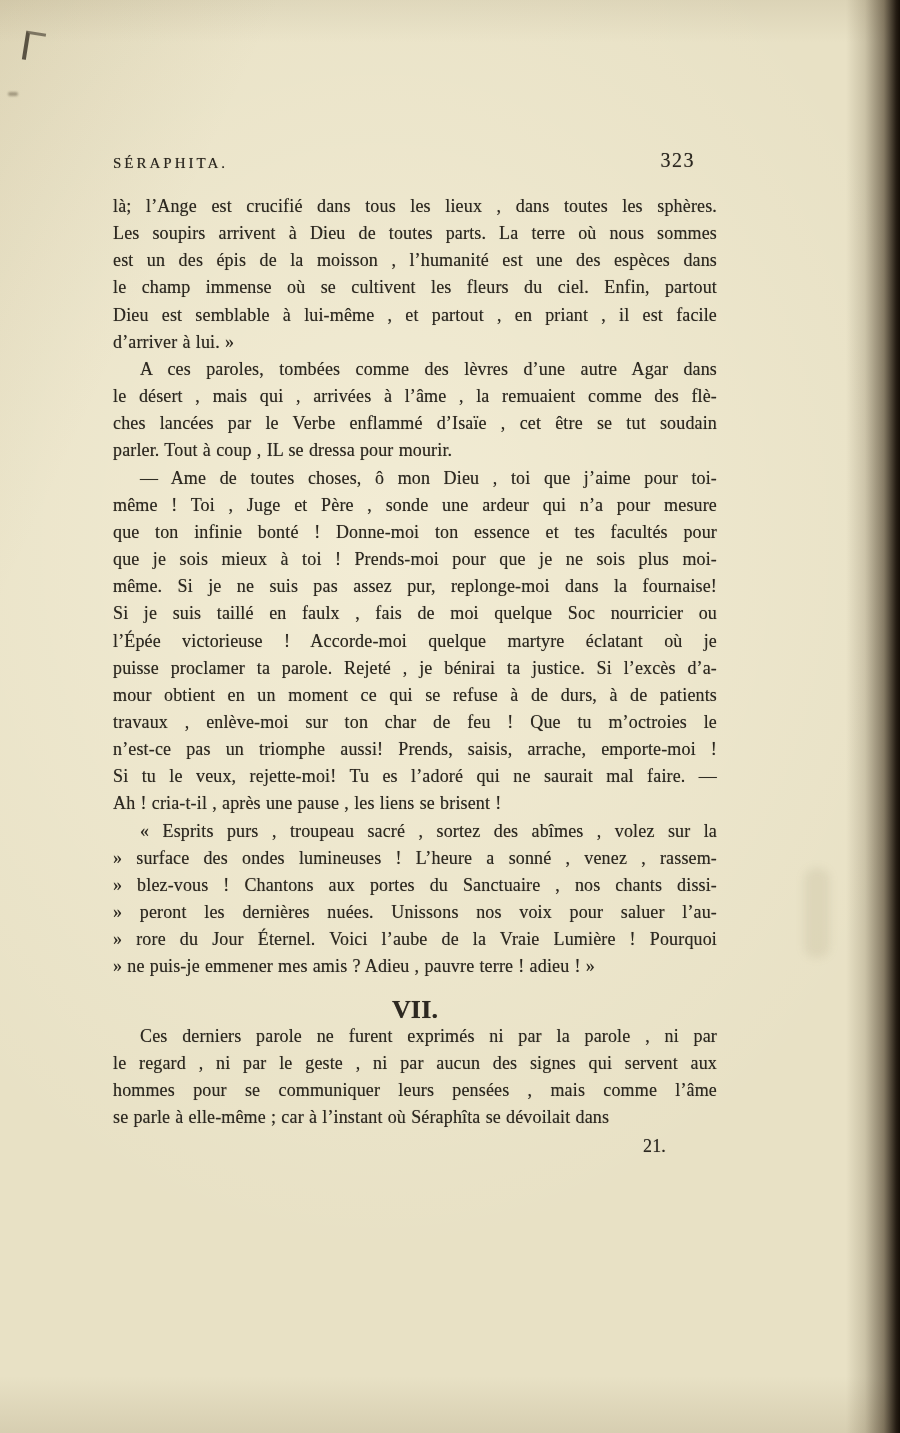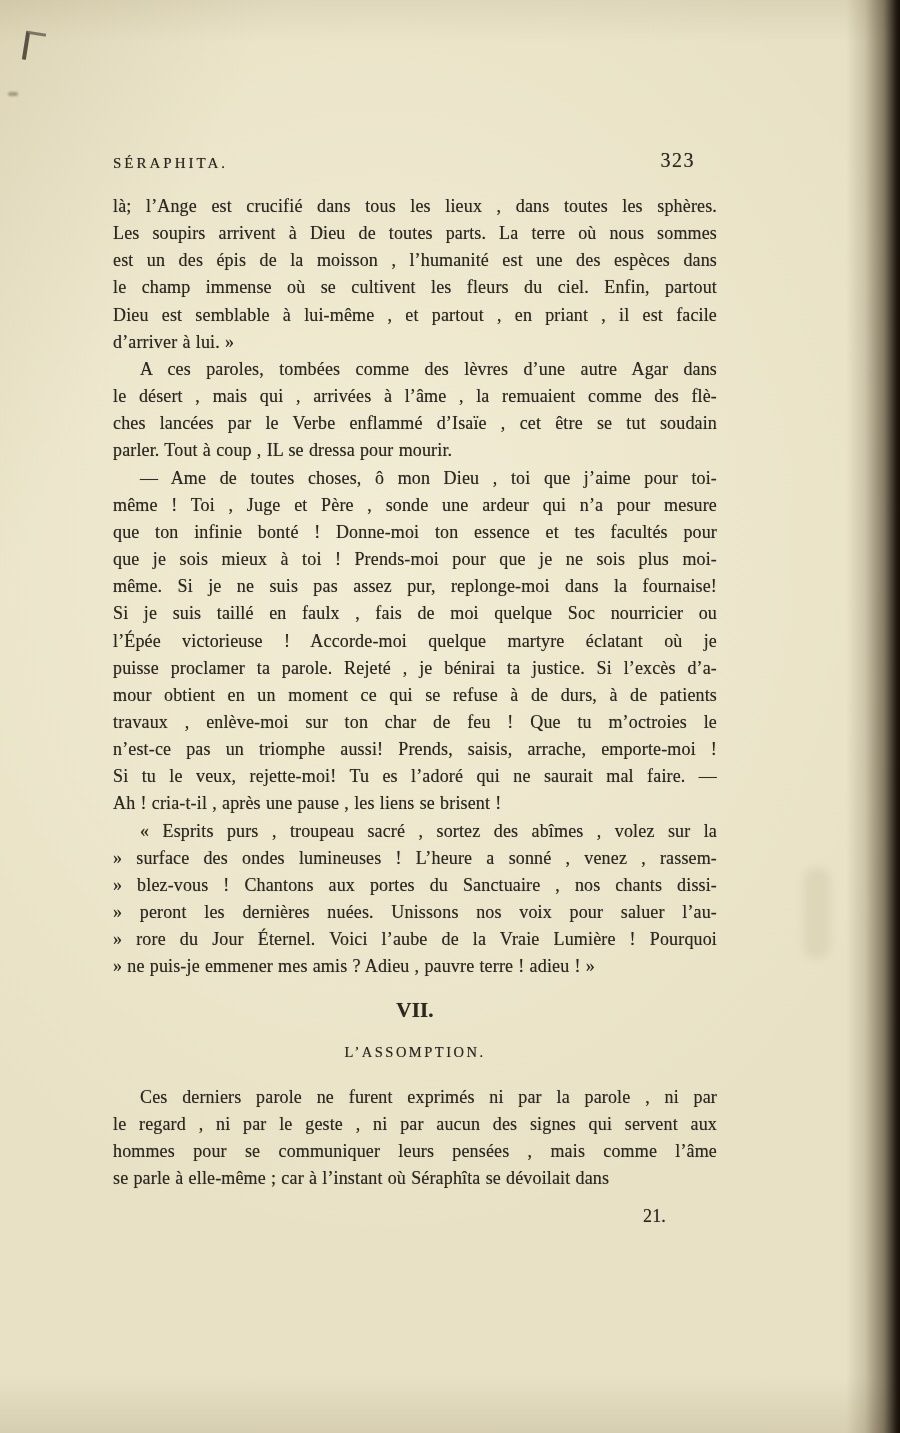--- a/index.html
+++ b/index.html
@@ -63,28 +63,28 @@
   }
   .page-number {
     position: absolute; right: 22px; top: -3px;
     font-size: 20px; letter-spacing: 1.5px;
   }
   .paragraph { margin: 0; }
   .line { text-align: justify; text-align-last: justify; }
   .line.last { text-align-last: left; }
   .line.indent { text-indent: 27px; }
   .chapter-number {
-    text-align: center; font-weight: bold; font-size: 21px;
+    text-align: center; font-weight: bold; font-size: 26px;
     line-height: 26px; margin-top: 16px;
   }
   .chapter-title {
     text-align: center; font-size: 14.5px; letter-spacing: 2.5px;
     line-height: 20px; margin-top: 19px; margin-bottom: 22px;
   }
-  .signature-mark { margin-top: 11px; padding-left: 530px; font-size: 18px; }
+  .signature-mark { margin-top: 2px; padding-left: 530px; font-size: 18px; }
 </style>
 </head>
 <body>
 
 <div class="page-scan">
   <div class="paper-shading"></div>
   <div class="corner-mark"></div>
   <div class="speck-1"></div>
   <div class="speck-2"></div>
 
@@ -125,21 +125,20 @@
         </div>
         <div class="paragraph">
           <div class="line indent">« Esprits purs , troupeau sacré , sortez des abîmes , volez sur la</div>
           <div class="line">» surface des ondes lumineuses ! L’heure a sonné , venez , rassem-</div>
           <div class="line">» blez-vous ! Chantons aux portes du Sanctuaire , nos chants dissi-</div>
           <div class="line">» peront les dernières nuées.  Unissons nos voix pour saluer l’au-</div>
           <div class="line">» rore du Jour Éternel. Voici l’aube de la Vraie Lumière ! Pourquoi</div>
           <div class="line last">» ne puis-je emmener mes amis ? Adieu , pauvre terre ! adieu ! »</div>
         </div>
         <div class="chapter-number">VII.</div>
-        <div class="chapter-title">L’ASSOMPTION.</div>
         <div class="paragraph">
           <div class="line indent">Ces derniers parole ne furent  exprimés ni par la parole , ni par</div>
           <div class="line">le regard , ni par le geste , ni par aucun des signes qui servent aux</div>
           <div class="line">hommes pour se communiquer leurs pensées , mais comme l’âme</div>
           <div class="line last">se parle à elle-même ; car à l’instant où Séraphîta se dévoilait dans</div>
         </div>
       </div>
     <div class="signature-mark">21.</div>
   </div>
 

